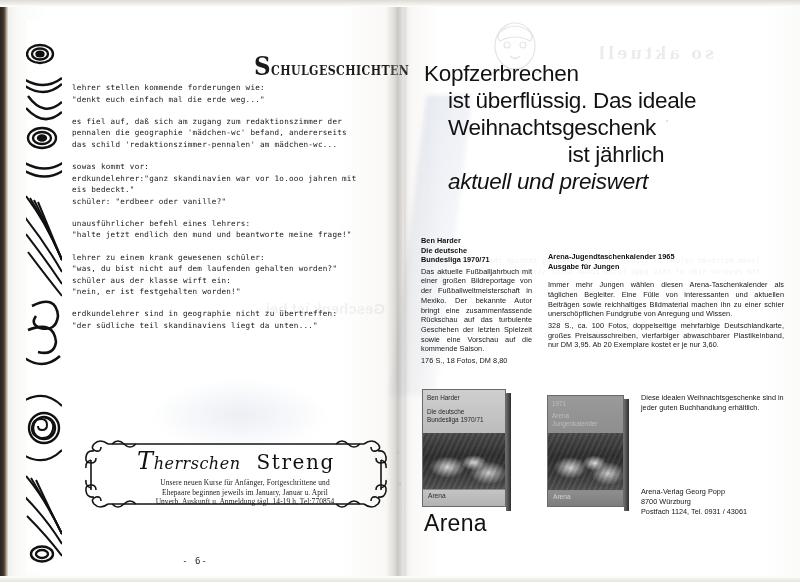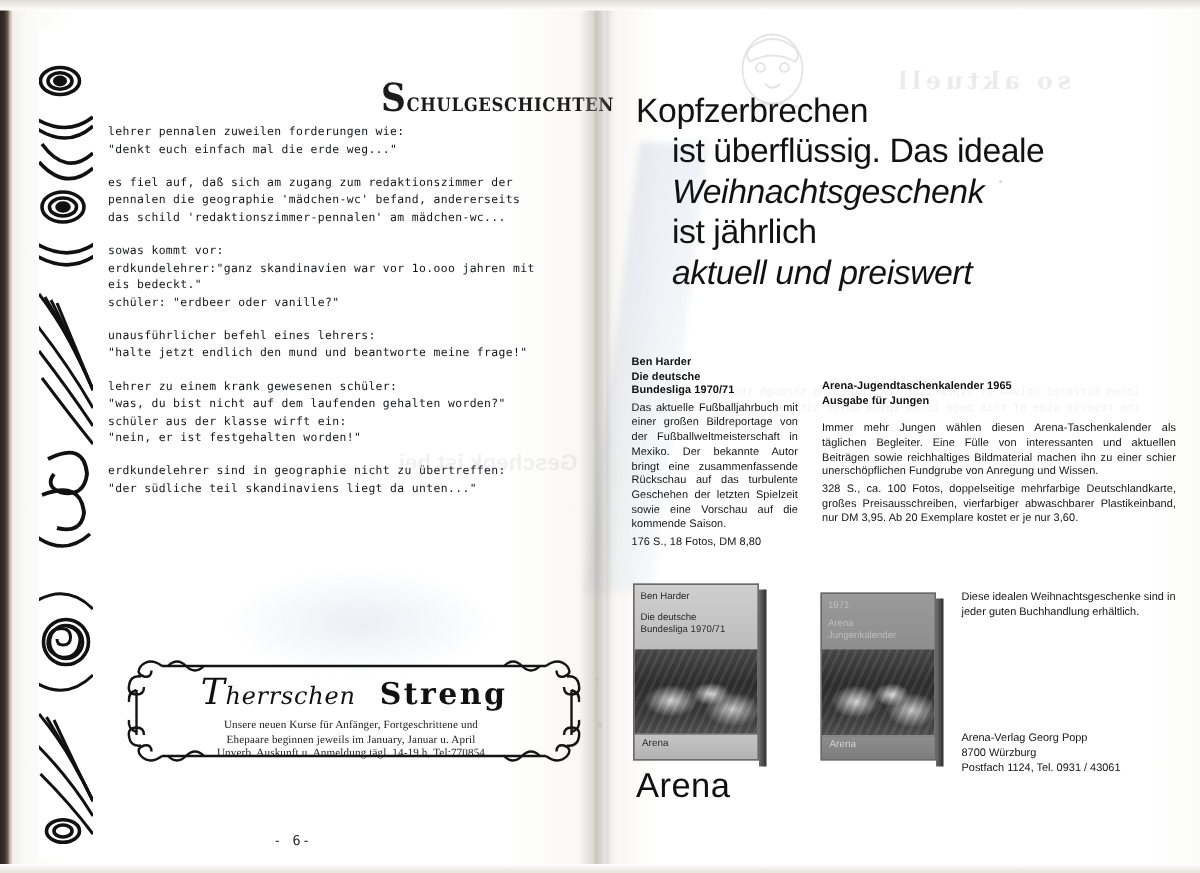--- a/index.html
+++ b/index.html
@@ -72,39 +72,39 @@
   .ad-title{
     position:absolute;left:0;top:9px;width:308px;text-align:center;
     color:#111;white-space:nowrap;
   }
   .ad-title .t1{
     font-family:"DejaVu Serif", serif;font-size:16px;font-style:italic;
     letter-spacing:.5px;
   }
   .ad-title .t1 .big{font-size:24px;}
   .ad-title .t2{
-    font-family:"DejaVu Serif", serif;font-size:20px;font-weight:700;
+    font-family:"DejaVu Serif", serif;font-size:20px;font-weight:400;
     letter-spacing:1.6px;margin-left:16px;
   }
   .ad-lines{
-    position:absolute;left:16px;top:40px;width:272px;text-align:center;
+    position:absolute;left:27px;top:40px;width:272px;text-align:center;
     font-family:"Liberation Serif", serif;font-size:7.4px;line-height:9.6px;
     color:#1a1a1a;letter-spacing:.1px;
   }
 
   
   .kopf{
     position:absolute;left:424px;top:60px;width:360px;
     font-size:22.5px;line-height:27px;color:#121212;font-weight:400;
     letter-spacing:-.3px;
   }
   .kopf .l1{display:block;margin-left:0;}
   .kopf .l2{display:block;margin-left:24px;}
-  .kopf .l3{display:block;margin-left:24px;font-style:italic;}
-  .kopf .l4{display:block;margin-left:24px;}
+  .kopf .l3{display:block;margin-left:24px;}
+  .kopf .l4{display:block;margin-left:24px;text-align:center;}
   .kopf .l5{display:block;margin-left:24px;font-style:italic;}
 
   .col-a{position:absolute;left:421px;top:236px;width:111px;}
   .col-b{position:absolute;left:548px;top:252px;width:236px;}
   .adv-h{
     font-size:7.3px;line-height:9.6px;font-weight:700;color:#101010;
     letter-spacing:.05px;
   }
   .adv-p{
     font-size:7.3px;line-height:9.7px;color:#151515;text-align:justify;
@@ -266,21 +266,21 @@
         <ellipse cx="16" cy="534" rx="6" ry="4"></ellipse>
       </g>
     </svg>
   </div>
 
   <div class="heading-fraktur">
     <span class="cap">S</span><span>chulgeschichten</span>
   </div>
 
   <div class="tw">
-    <p>lehrer pennalen zuweilen forderungen wie:
+    <p>lehrer stellen kommende forderungen wie:
 "denkt euch einfach mal die erde weg..."</p>
     <p>es fiel auf, daß sich am zugang zum redaktionszimmer der
 pennalen die geographie 'mädchen-wc' befand, andererseits
 das schild 'redaktionszimmer-pennalen' am mädchen-wc...</p>
     <p>sowas kommt vor:
 erdkundelehrer:"ganz skandinavien war vor 1o.ooo jahren mit
 eis bedeckt."
 schüler: "erdbeer oder vanille?"</p>
     <p>unausführlicher befehl eines lehrers:
 "halte jetzt endlich den mund und beantworte meine frage!"</p>

